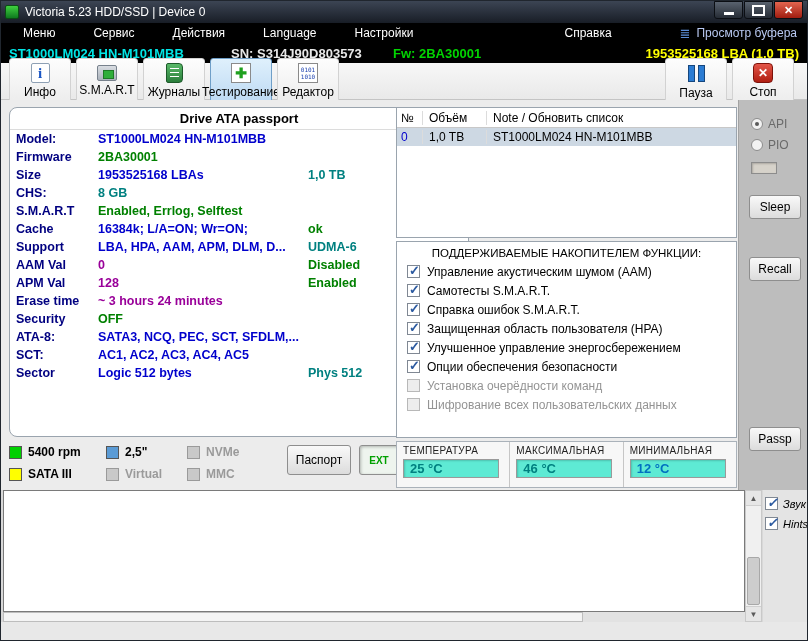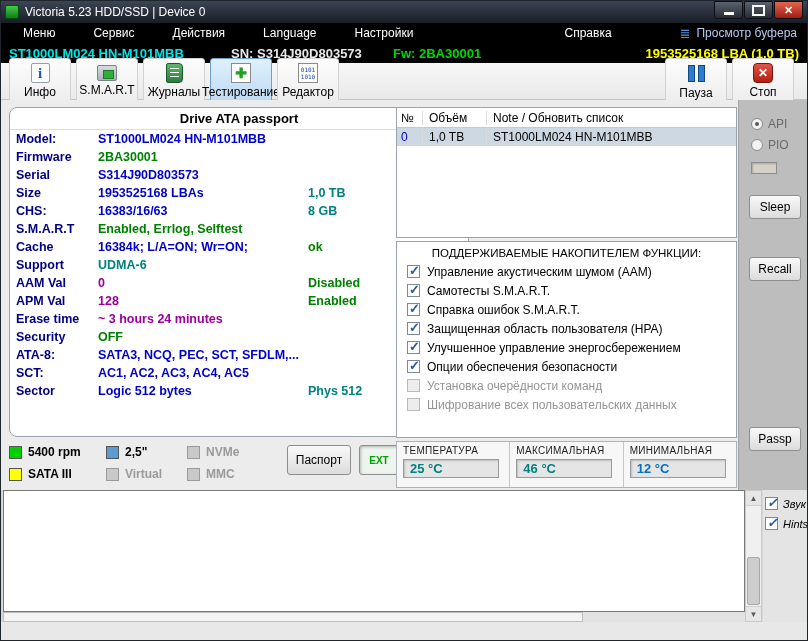--- a/index.html
+++ b/index.html
@@ -107,21 +107,21 @@
   .fn-row{ display:flex; align-items:center; gap:7px; height:19px; padding-left:10px; font-size:12px; white-space:nowrap; }
   .fn-row.disabled{ color:#949494; }
   .cb{ width:13px; height:13px; background:#fff; border:1px solid #808893; position:relative; flex:none; }
   .cb.checked::after{ content:"✓"; position:absolute; left:1px; top:-3px; color:#2c5aa0; font-size:13px; font-weight:bold; }
   .cb.disabled{ background:#ededed; border-color:#b8b8b8; }
   
   .temps{ left:395px; top:341px; width:341px; height:47px; background:#f7f7f7; border:1px solid #aab2ba; display:flex; position:absolute; }
   .temp-cell{ flex:1; border-right:1px solid #c6c6c6; padding:3px 6px; }
   .temp-cell:last-child{ border-right:none; }
   .temp-label{ font-size:10px; color:#222; letter-spacing:.3px; }
-  .temp-box{ margin-top:3px; width:96px; height:19px; line-height:18px; background:#e5e5e5;
+  .temp-box{ margin-top:3px; width:96px; height:19px; line-height:18px; background:#5eead4;
     border:1px solid #9a9a9a; box-shadow:inset 1px 1px 2px rgba(0,0,0,.18); font-size:13px; font-weight:bold; padding-left:6px; }
   
   .rstrip{ position:absolute; left:737px; top:0; width:71px; height:390px; background:#bdbdbd; border-left:1px solid #a2a2a2; }
   .radio-row{ position:absolute; display:flex; align-items:center; gap:5px; font-size:12px; color:#6a6a6a; left:12px; }
   .radio{ width:12px; height:12px; border-radius:50%; background:#f2f2f2; border:1px solid #8c8c8c; position:relative; flex:none; }
   .radio.selected::after{ content:""; position:absolute; left:3px; top:3px; width:4px; height:4px; border-radius:50%; background:#5a5a5a; }
   .led-box{ position:absolute; left:12px; top:62px; width:26px; height:12px; background:#d6d2ca; border:1px solid #8c8c8c; box-shadow:inset 1px 1px 2px rgba(0,0,0,.2); }
   .rs-btn{ position:absolute; left:10px; width:52px; height:24px; }
   
   .log-region{ position:relative; height:132px; background:#d8d8d8; }
@@ -212,46 +212,41 @@
         <span class="p-label">Model:</span>
         <span class="p-value c-blue">ST1000LM024 HN-M101MBB</span>
         <span class="p-extra"></span>
       </div>
       <div class="p-row">
         <span class="p-label">Firmware</span>
         <span class="p-value c-green">2BA30001</span>
         <span class="p-extra"></span>
       </div>
       <div class="p-row">
-        <span class="p-label">Serial</span>
-        <span class="p-value c-blue">S314J90D803573</span>
-        <span class="p-extra"></span>
-      </div>
-      <div class="p-row">
         <span class="p-label">Size</span>
         <span class="p-value c-blue">1953525168 LBAs</span>
         <span class="p-extra c-teal">1,0 TB</span>
       </div>
       <div class="p-row">
         <span class="p-label">CHS:</span>
-        <span class="p-value c-blue">16383/16/63</span>
         <span class="p-extra c-teal">8 GB</span>
       </div>
       <div class="p-row">
         <span class="p-label">S.M.A.R.T</span>
         <span class="p-value c-green">Enabled, Errlog, Selftest</span>
         <span class="p-extra"></span>
       </div>
       <div class="p-row">
         <span class="p-label">Cache</span>
         <span class="p-value c-blue">16384k; L/A=ON; Wr=ON;</span>
         <span class="p-extra c-green">ok</span>
       </div>
       <div class="p-row">
         <span class="p-label">Support</span>
+        <span class="p-value c-blue">LBA, HPA, AAM, APM, DLM, D...</span>
         <span class="p-extra c-teal">UDMA-6</span>
       </div>
       <div class="p-row">
         <span class="p-label">AAM Val</span>
         <span class="p-value c-purple">0</span>
         <span class="p-extra c-green">Disabled</span>
       </div>
       <div class="p-row">
         <span class="p-label">APM Val</span>
         <span class="p-value c-purple">128</span>

